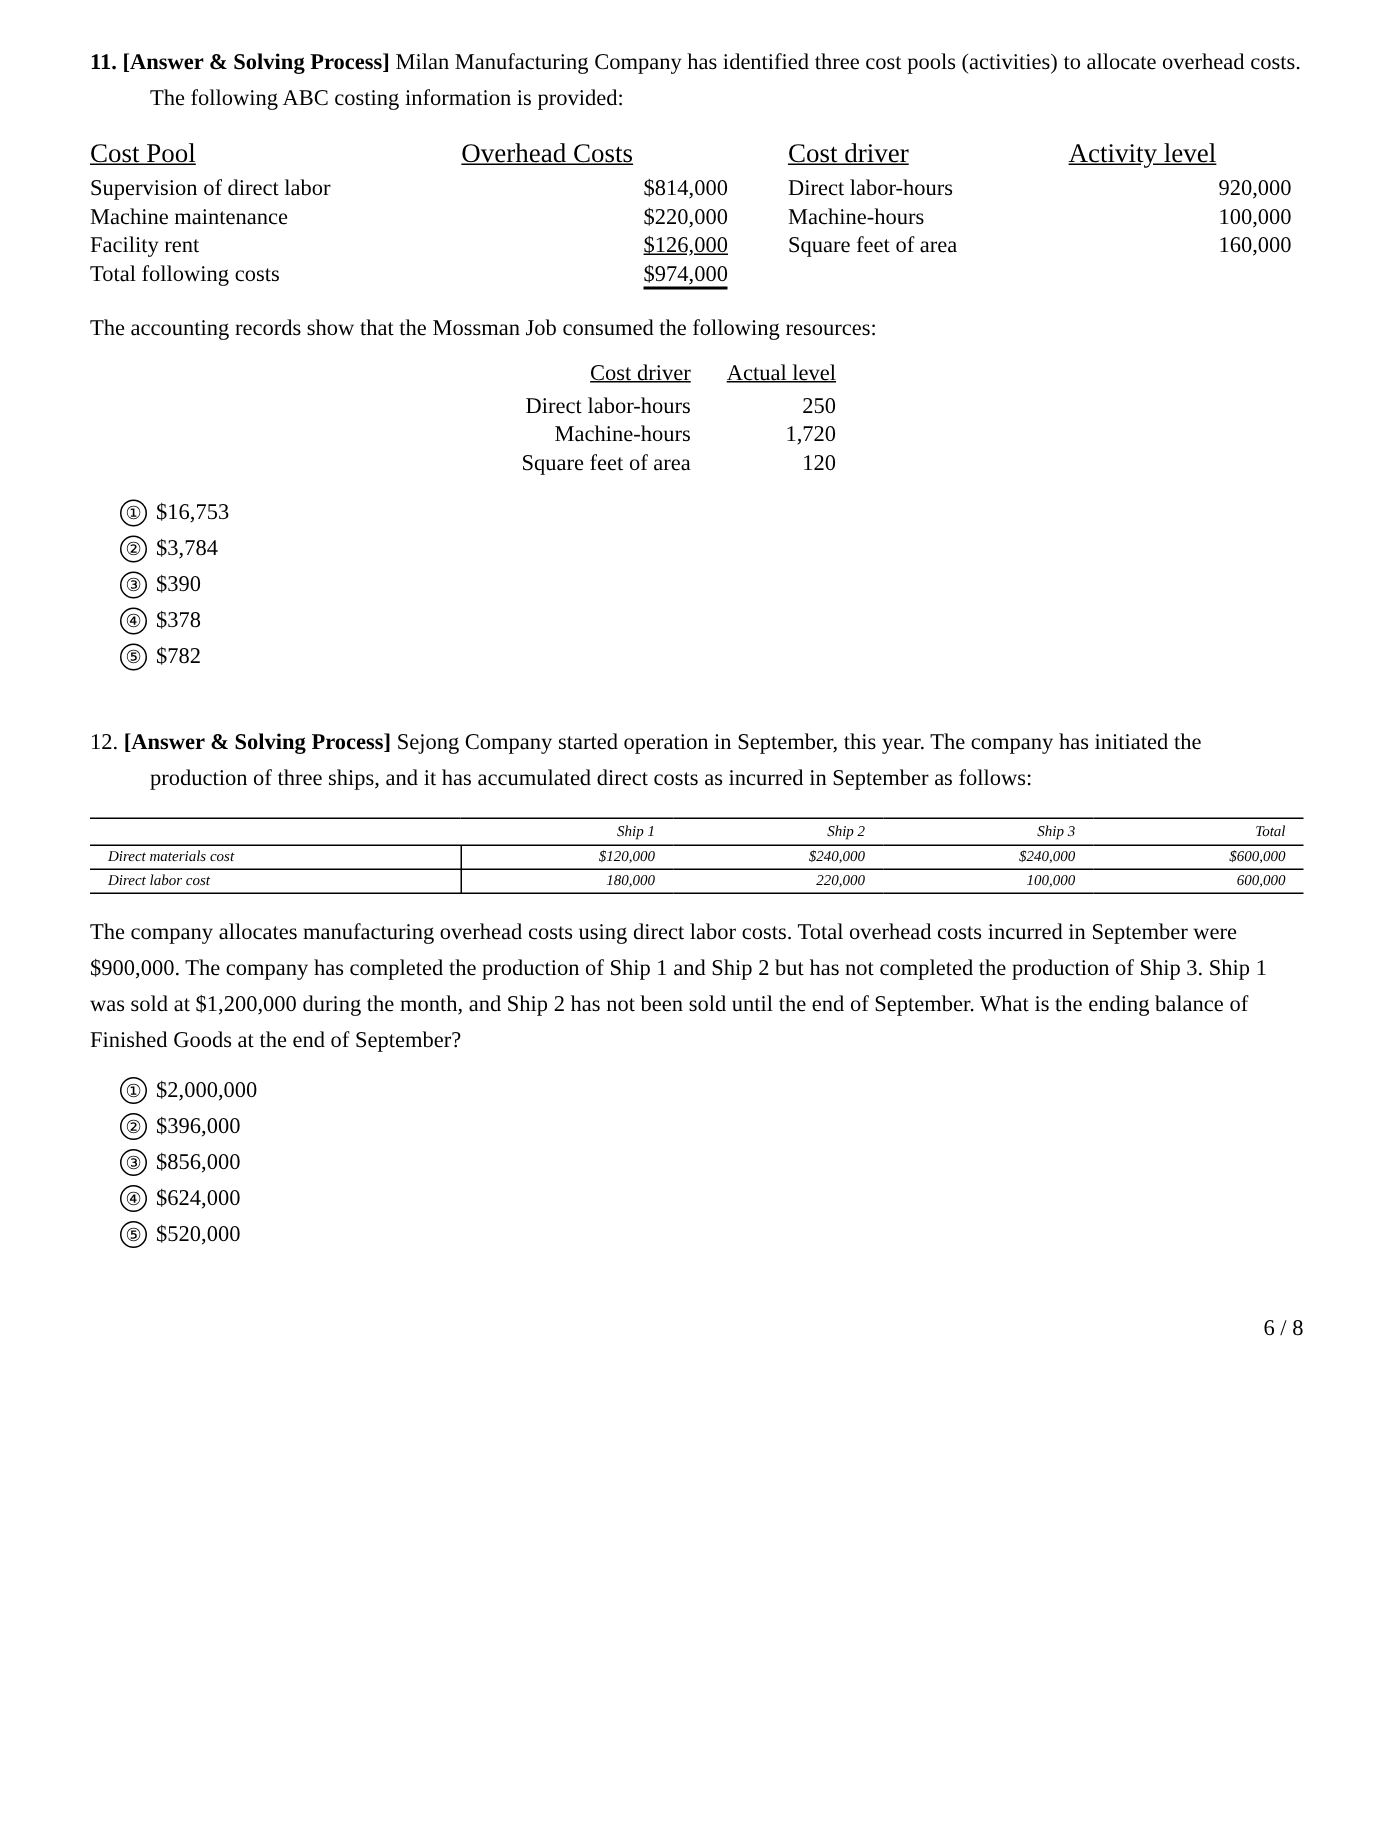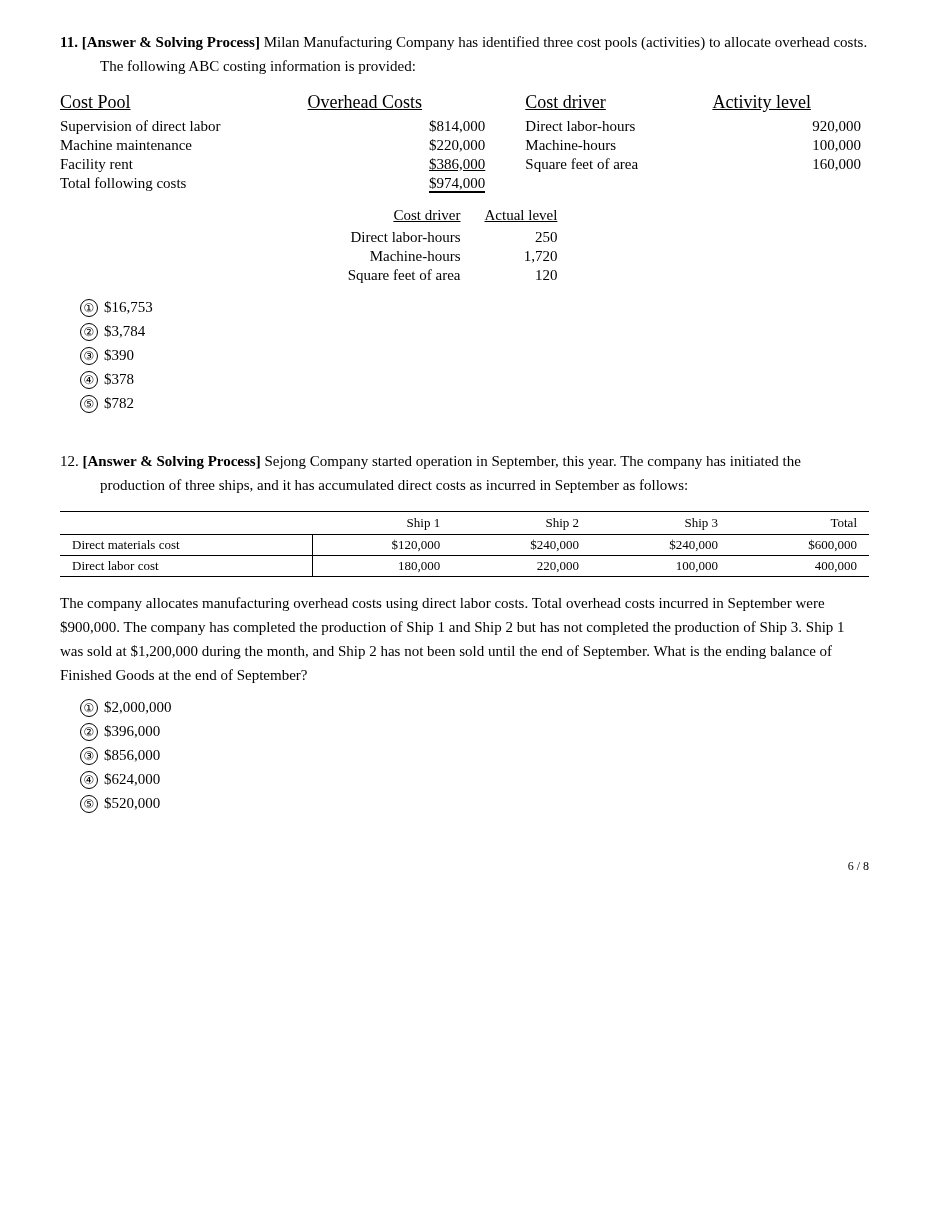--- a/index.html
+++ b/index.html
@@ -108,31 +108,32 @@
       height: 18px;
       border-radius: 50%;
       border: 1.5px solid #000;
       text-align: center;
       line-height: 16px;
       font-size: 12px;
       flex-shrink: 0;
     }
     .page-footer {
       text-align: right;
-      font-size: 12px;
+      font-size: 15px;
       margin-top: 20px;
       padding-top: 10px;
     }
     .ship-table-wrap {
       margin: 10px 0 14px 0;
     }
     .ship-table {
       border-collapse: collapse;
       width: 100%;
-      font-size: 13px;
+      font-size: 10px;
+      font-style: italic;
     }
     .ship-table th {
       font-weight: normal;
       text-align: right;
       padding: 3px 12px;
       border-bottom: 1px solid #000;
       border-top: 1px solid #000;
     }
     .ship-table th.label-th {
       text-align: left;
@@ -184,33 +185,34 @@
         <td class="col-activity">920,000</td>
       </tr>
       <tr>
         <td>Machine maintenance</td>
         <td class="col-overhead">$220,000</td>
         <td style="padding-left:20px;">Machine-hours</td>
         <td class="col-activity">100,000</td>
       </tr>
       <tr>
         <td>Facility rent</td>
-        <td class="col-overhead"><span class="underline-val">$386,000</span></td>
+        <td class="col-overhead"><span class="underline-val">$126,000</span></td>
         <td style="padding-left:20px;">Square feet of area</td>
         <td class="col-activity">160,000</td>
       </tr>
       <tr>
         <td>Total following costs</td>
         <td class="col-overhead"><span style="border-bottom:2px solid #000;">$974,000</span></td>
         <td style="padding-left:20px;"></td>
         <td class="col-activity"></td>
       </tr>
     </tbody>
   </table>
 
+  <p class="accounting-text">The accounting records show that the Mossman Job consumed the following resources:</p>
 
   <div class="small-table-wrap">
     <table class="small-table">
       <thead>
         <tr>
           <th class="left-col">Cost driver</th>
           <th>Actual level</th>
         </tr>
       </thead>
       <tbody>
@@ -277,21 +279,21 @@
           <td>$120,000</td>
           <td>$240,000</td>
           <td>$240,000</td>
           <td>$600,000</td>
         </tr>
         <tr>
           <td class="label-td">Direct labor cost</td>
           <td>180,000</td>
           <td>220,000</td>
           <td>100,000</td>
-          <td>400,000</td>
+          <td>600,000</td>
         </tr>
       </tbody>
     </table>
   </div>
 
   <p class="question-body">The company allocates manufacturing overhead costs using direct labor costs. Total overhead costs incurred in September were $900,000. The company has completed the production of Ship 1 and Ship 2 but has not completed the production of Ship 3. Ship 1 was sold at $1,200,000 during the month, and Ship 2 has not been sold until the end of September. What is the ending balance of Finished Goods at the end of September?</p>
 
   <ul class="options-list">
     <li>
       <span class="option-circle">①</span>

